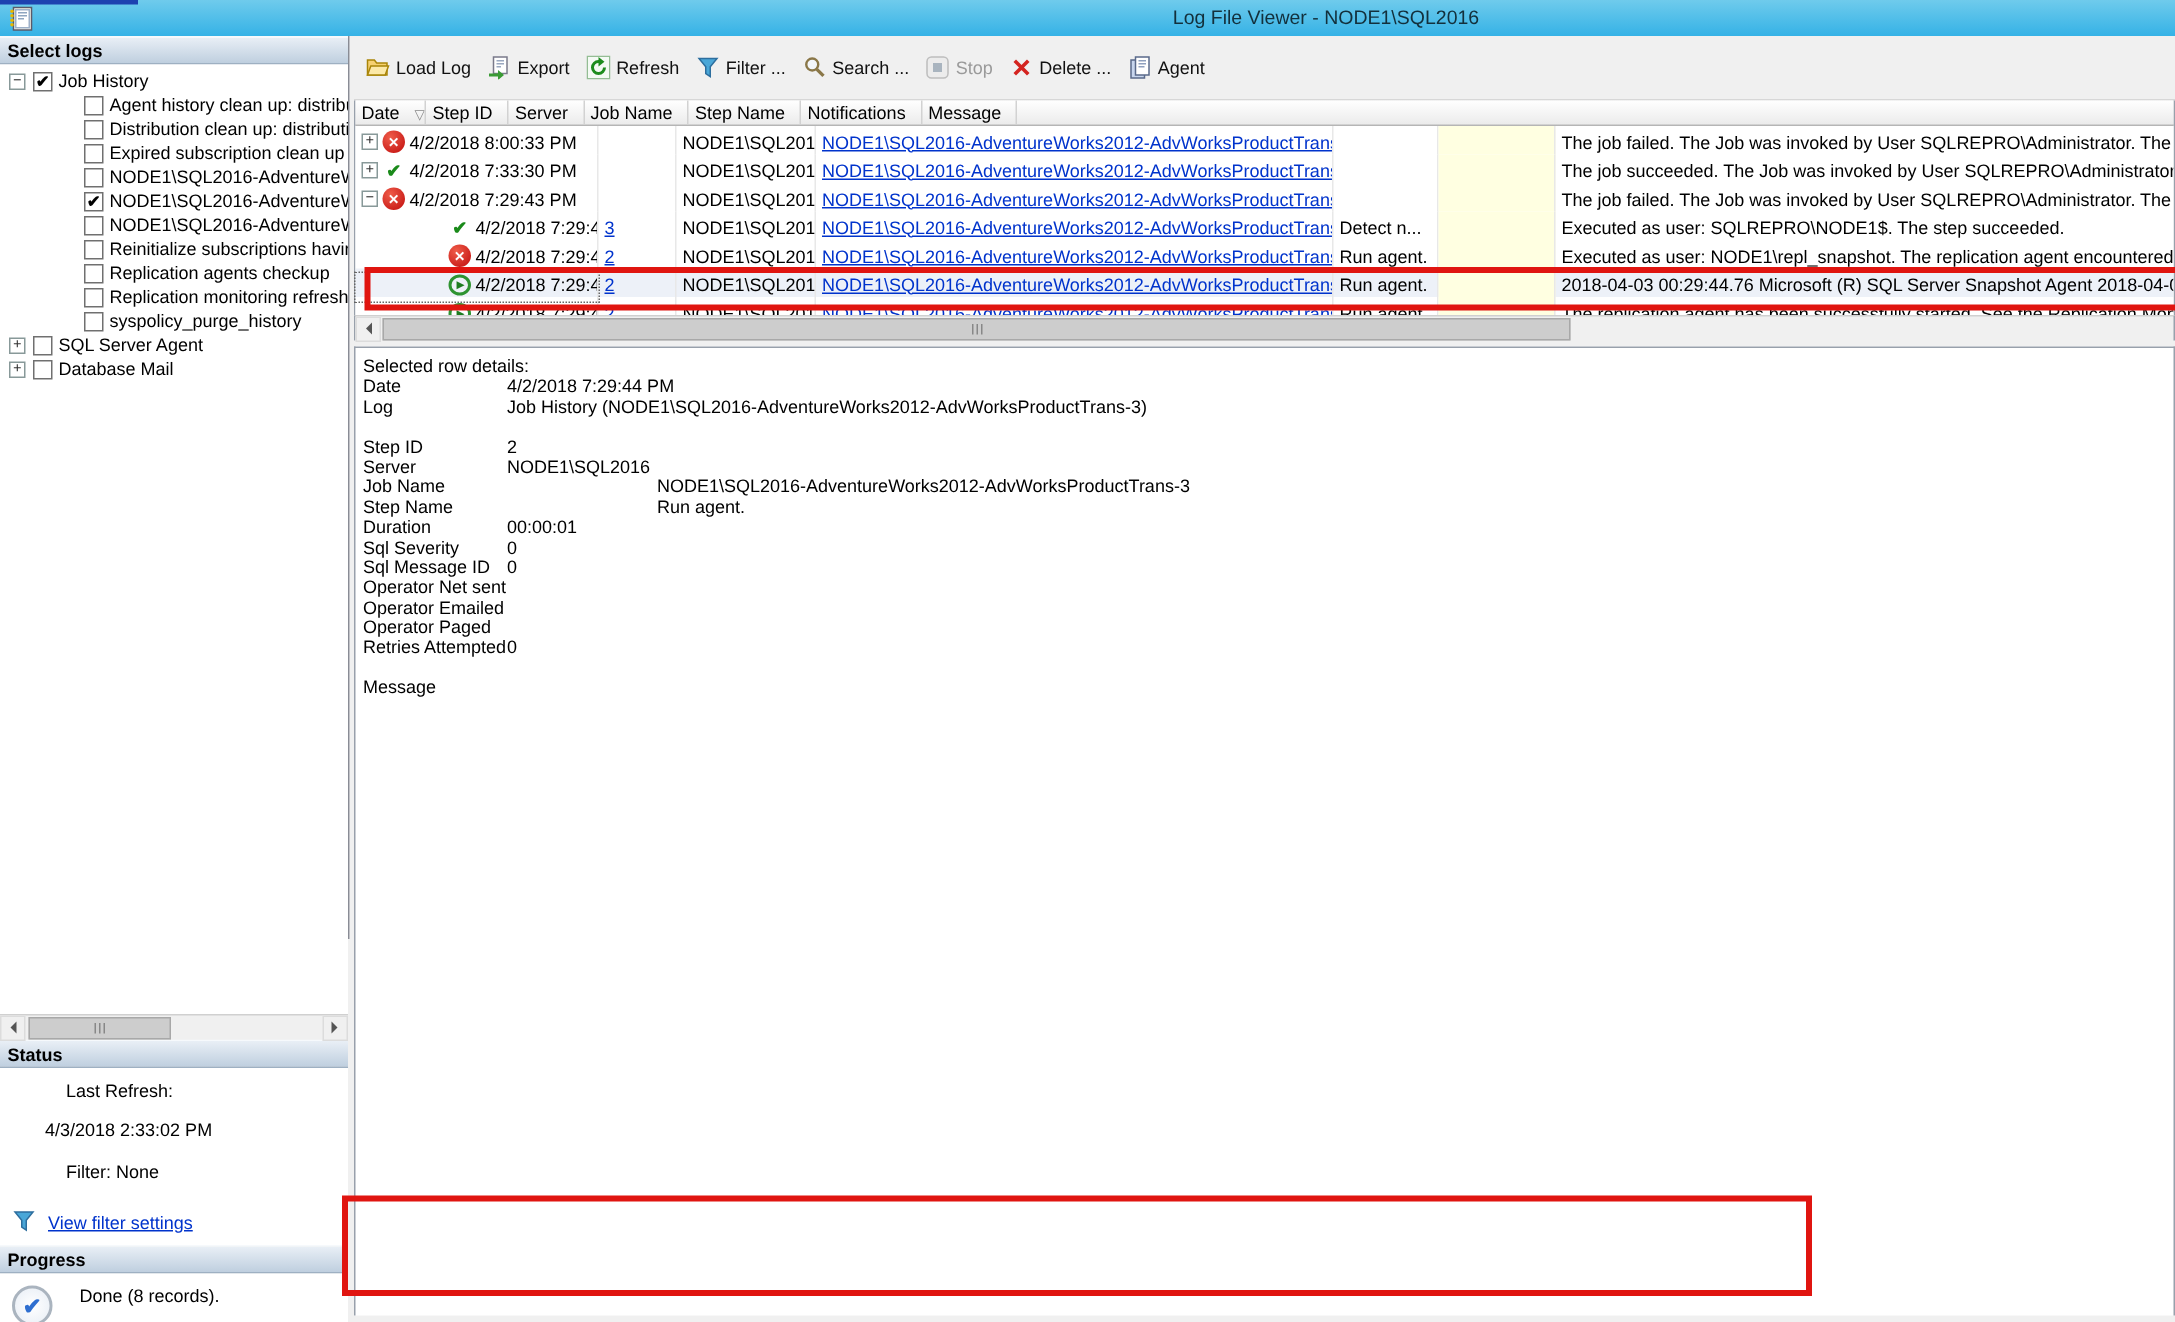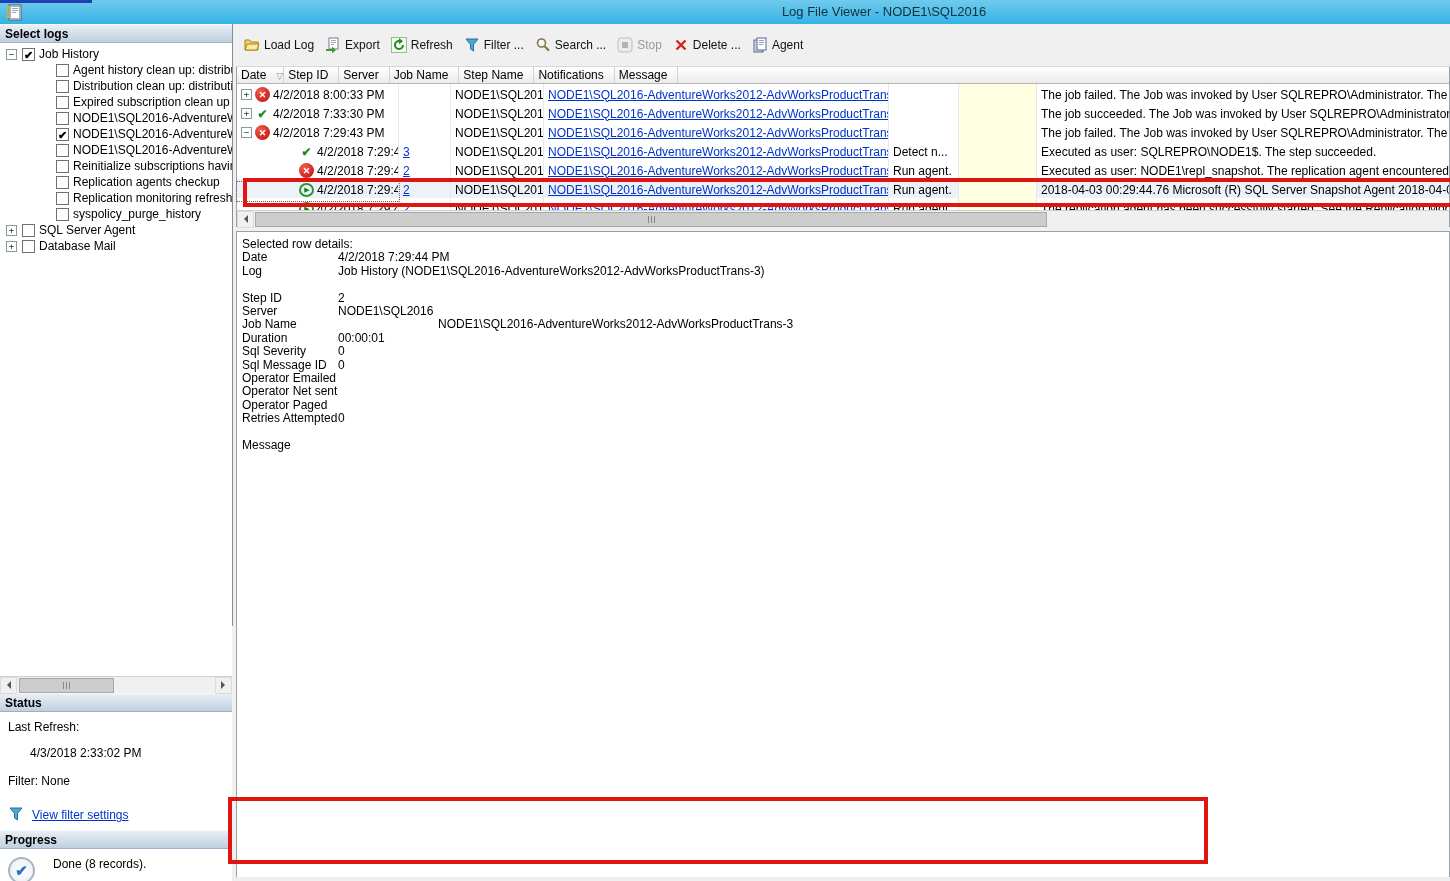--- a/index.html
+++ b/index.html
@@ -41,21 +41,21 @@
   .sb-arrow-l { width:0; height:0; border:4px solid transparent; border-right-color:#555; margin-left:-3px; }
   .sb-arrow-r { width:0; height:0; border:4px solid transparent; border-left-color:#555; margin-right:-3px; }
   .sb-thumb { height:15px; background:#cdcdcd; border:1px solid #a8a8a8;
               display:flex; align-items:center; justify-content:center; }
   .grip { width:1px; height:7px; background:#888; box-shadow:3px 0 0 #888, -3px 0 0 #888; }
   .lp-scroll { border-top:1px solid #d0d0d0; }
   .lp-scroll .sb-thumb { width:95px; margin-left:2px; }
   .lp-scroll .sb-btn.right { position:absolute; right:0; }
 
   .status-body { padding:8px 0 0 8px; height:118px; background:#fff; }
-  .status-line { margin-bottom:10px; }
+  .status-line { margin-bottom:10px;margin-left:36px; }
   .status-refresh-value { margin:12px 0 14px 22px; }
   .filter-link-row { display:flex; align-items:flex-end; gap:8px; margin-top:18px; }
   .link { color:#0033cc; text-decoration:underline; cursor:pointer; }
   .progress-body { padding:6px 0 0 8px; background:#fff; height:40px; display:flex; align-items:flex-start; }
   .done-icon { width:27px; height:27px; border-radius:50%; border:2px solid #aab4bf;
                background:radial-gradient(#ffffff,#e7edf5); display:flex; align-items:center;
                justify-content:center; color:#2f6fd0; font-size:15px; font-weight:bold; margin-top:2px; }
   .done-text { margin:2px 0 0 18px; }
 
   
@@ -496,34 +496,37 @@
       </div>
       <div class="drow">
         <span class="dlabel">Step ID</span><span class="dvalue">2</span>
       </div>
       <div class="drow">
         <span class="dlabel">Server</span><span class="dvalue">NODE1\SQL2016</span>
       </div>
       <div class="drow tab2">
         <span class="dlabel">Job Name</span><span class="dvalue">NODE1\SQL2016-AdventureWorks2012-AdvWorksProductTrans-3</span>
       </div>
+      <div class="drow tab2">
+        <span class="dlabel">Step Name</span><span class="dvalue">Run agent.</span>
+      </div>
       <div class="drow">
         <span class="dlabel">Duration</span><span class="dvalue">00:00:01</span>
       </div>
       <div class="drow">
         <span class="dlabel">Sql Severity</span><span class="dvalue">0</span>
       </div>
       <div class="drow">
         <span class="dlabel">Sql Message ID</span><span class="dvalue">0</span>
       </div>
       <div class="drow">
+        <span class="dlabel">Operator Net sent</span><span class="dvalue"></span>
+      </div>
+      <div class="drow">
         <span class="dlabel">Operator Emailed</span><span class="dvalue"></span>
-      </div>
-      <div class="drow">
-        <span class="dlabel">Operator Net sent</span><span class="dvalue"></span>
       </div>
       <div class="drow">
         <span class="dlabel">Operator Paged</span><span class="dvalue"></span>
       </div>
       <div class="drow">
         <span class="dlabel">Retries Attempted</span><span class="dvalue">0</span>
       </div>
     <div class="msg-label">Message</div>
     <div class="mline"></div>
       <div class="mline"></div>

